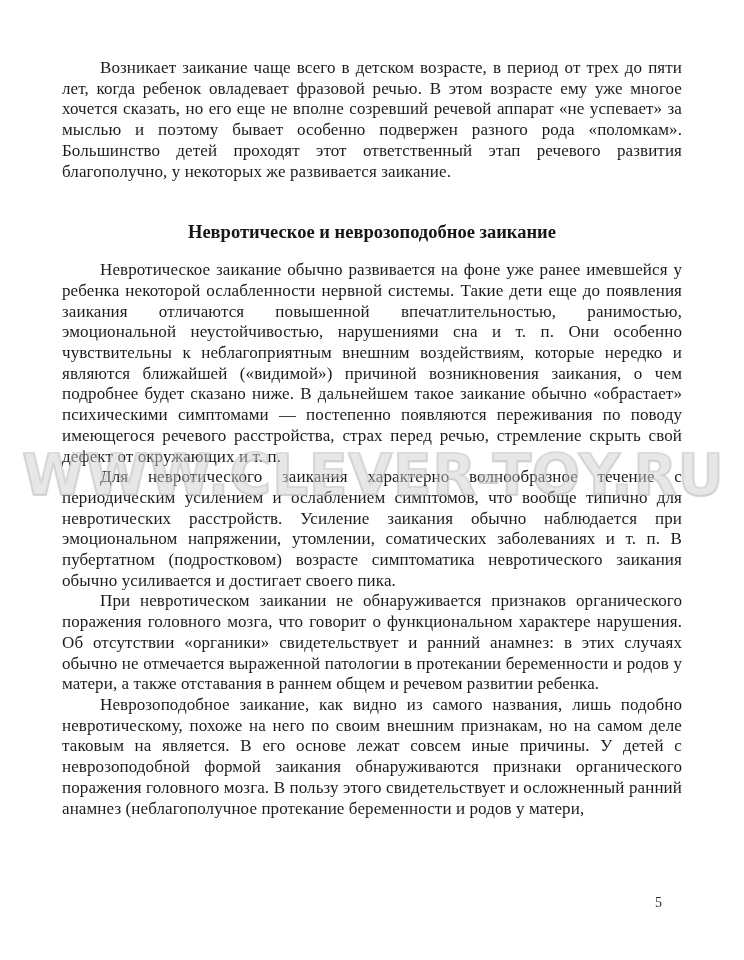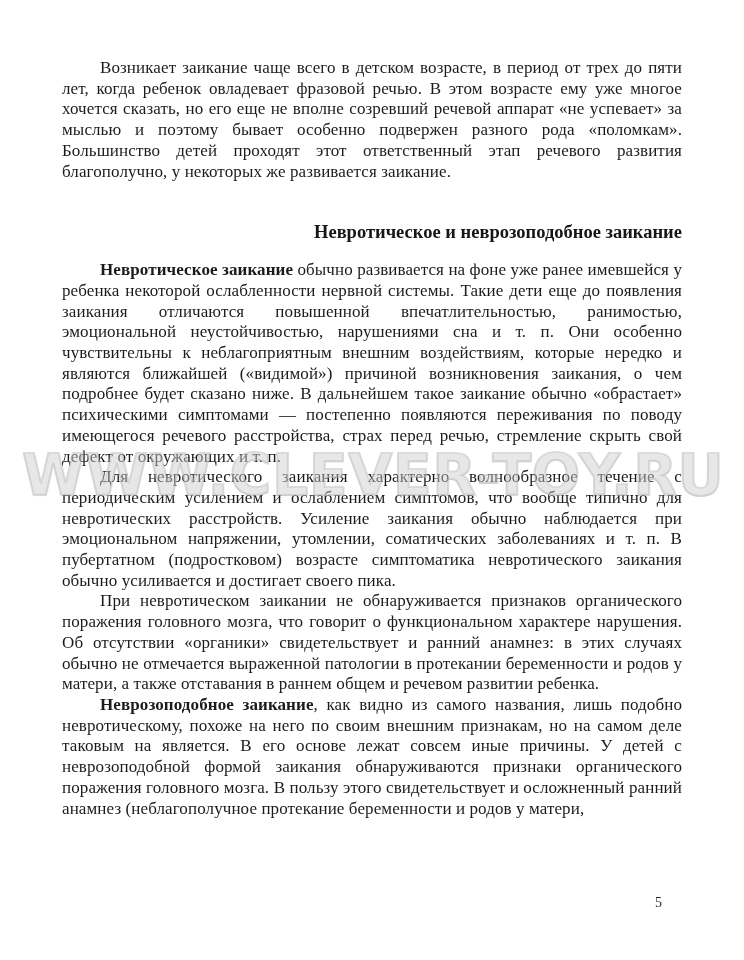--- a/index.html
+++ b/index.html
@@ -25,28 +25,28 @@
   }
   .text-block p {
     margin: 0;
     font-size: 17px;
     line-height: 20.7px;
     text-align: justify;
     text-indent: 38px;
     letter-spacing: 0.1px;
   }
   .text-block p b {
-    font-weight: bold;
+    font-weight: normal;
   }
   h1.section-heading {
     margin: 39px 0 17px 0;
     font-size: 18.5px;
     line-height: 22px;
     font-weight: bold;
-    text-align: right;
+    text-align: center;
     text-indent: 0;
     color: #161616;
   }
   .watermark {
     position: absolute;
     top: 442px;
     left: 22px;
     width: 760px;
     z-index: 3;
     pointer-events: none;

